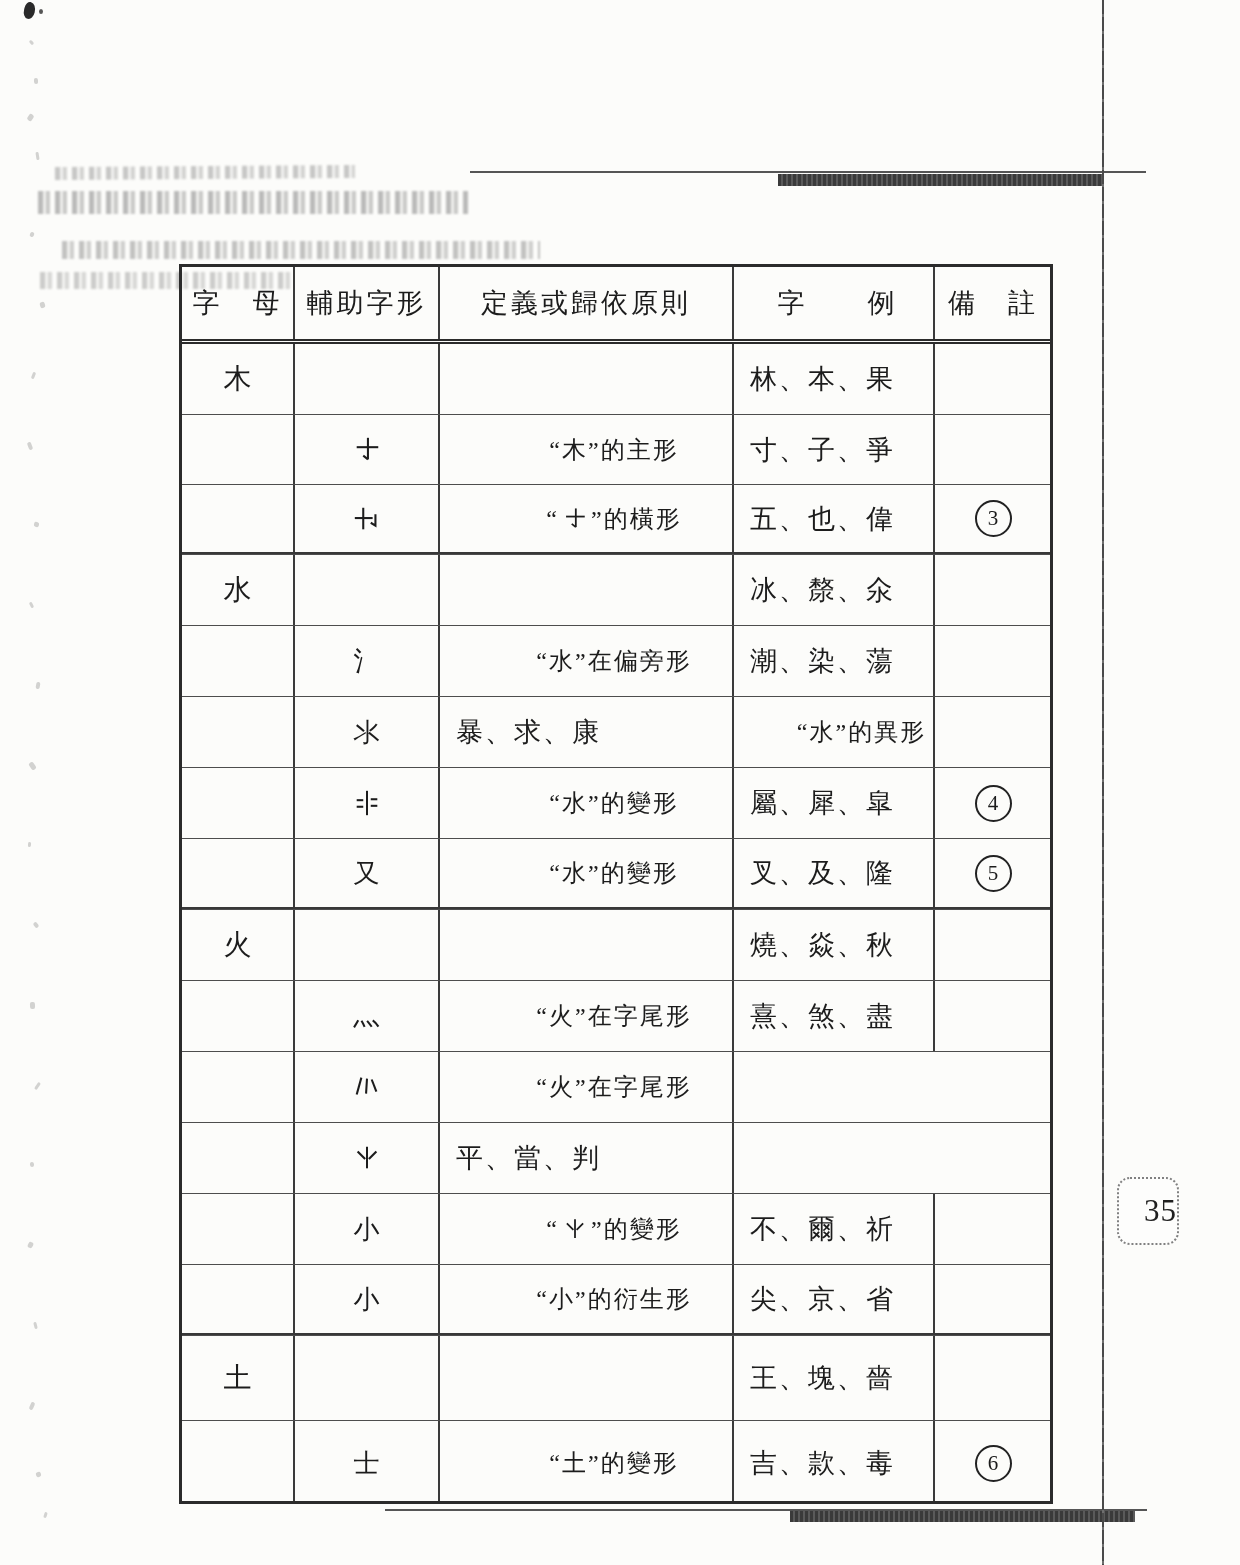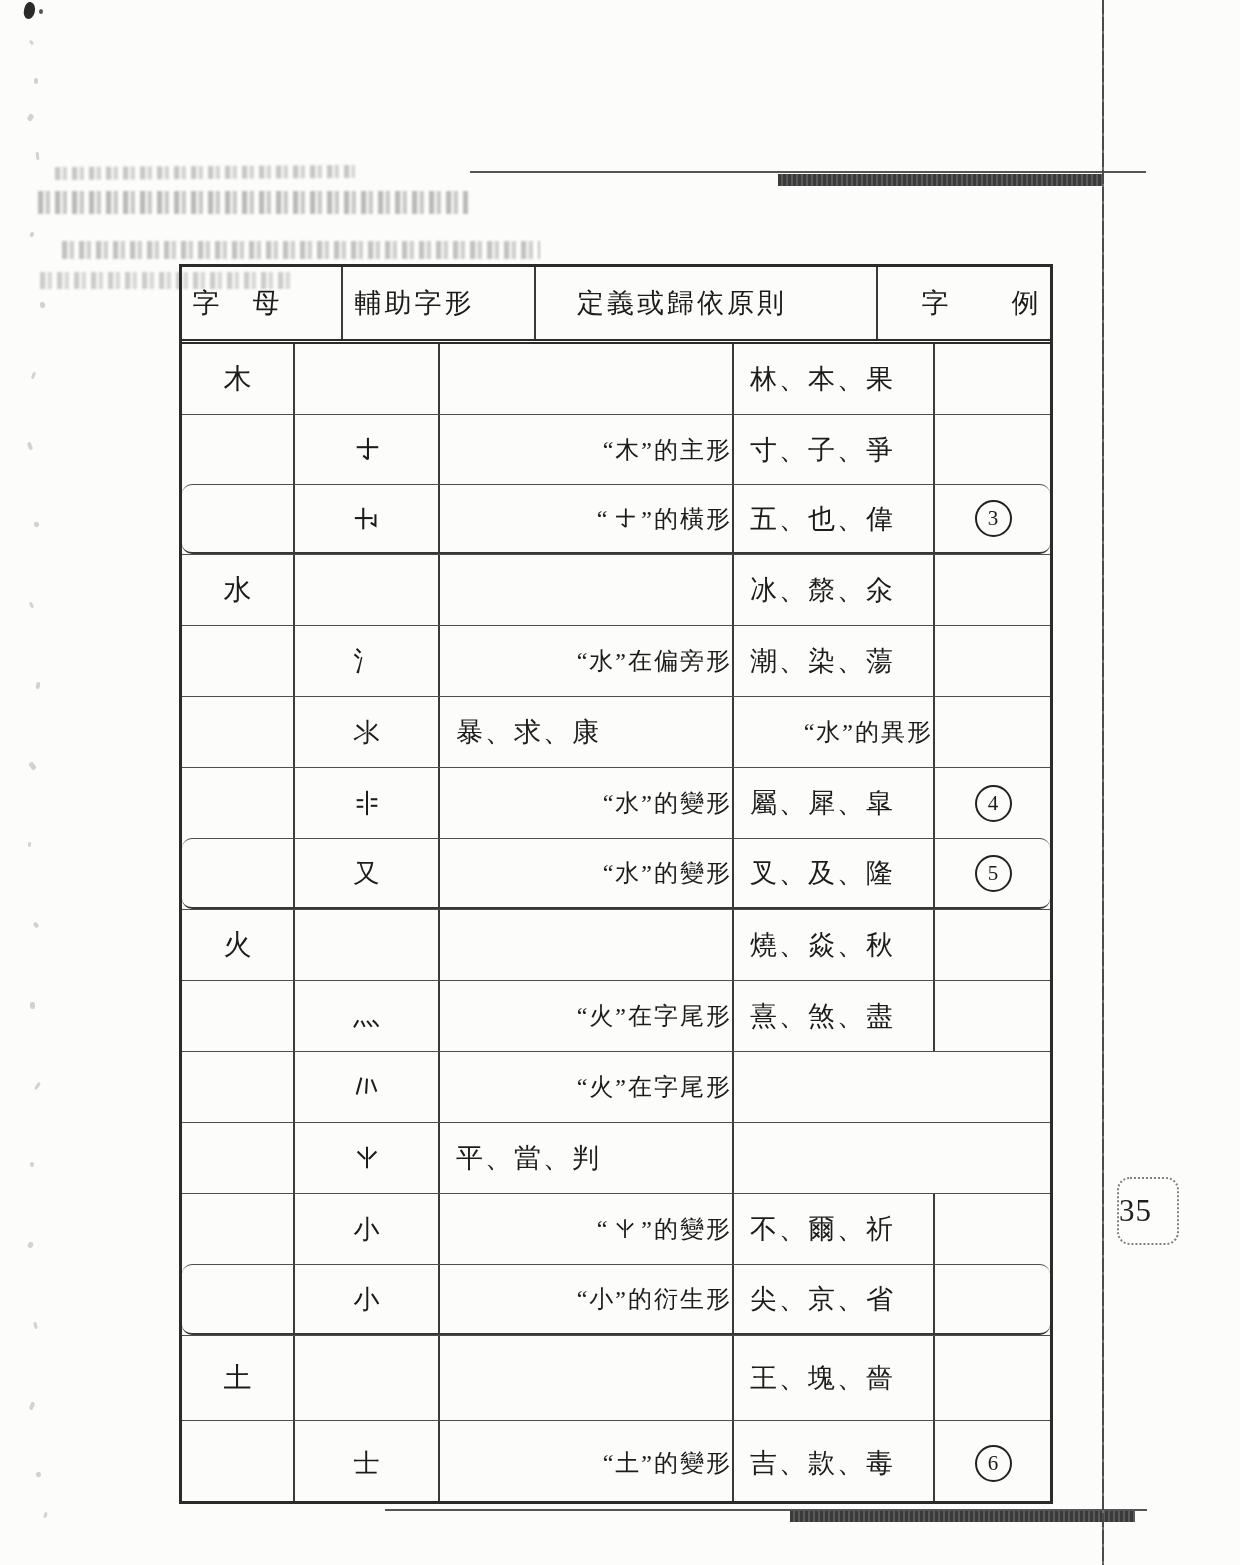--- a/index.html
+++ b/index.html
@@ -26,37 +26,37 @@
     background:repeating-linear-gradient(90deg,rgba(60,60,60,.55) 0 5px,rgba(60,60,60,.12) 5px 8px,rgba(60,60,60,.42) 8px 12px,transparent 12px 17px);
     filter:blur(1.3px);opacity:.5;}
   .ghost1{left:55px;top:166px;width:300px;height:13px;transform:rotate(-.4deg);}
   .ghost2{left:38px;top:191px;width:430px;height:23px;opacity:.62;}
   .ghost3{left:62px;top:241px;width:478px;height:18px;opacity:.55;}
   .ghost4{left:40px;top:272px;width:255px;height:17px;opacity:.45;}
   .speck{position:absolute;background:#7a7a7a;opacity:.32;border-radius:2px;}
   
   .pagenum-box{position:absolute;left:1117px;top:1177px;width:58px;height:64px;
     border:2px dotted #808080;border-radius:13px;background:#fdfdfc;
-    display:flex;align-items:center;justify-content:flex-start;}
+    display:flex;align-items:center;justify-content:flex-end;}
   .pagenum{font-size:31px;color:#1f1f1f;letter-spacing:1px;}
   
   .table{position:absolute;left:179px;top:264px;width:874px;height:1240px;
     box-sizing:border-box;border:3px solid #2b2b2b;background:transparent;overflow:hidden;}
   .thead,.trow{display:grid;grid-template-columns:111px 145px 294px 201px 118px;box-sizing:border-box;}
-  .thead{height:77px;border-bottom:5px double #2b2b2b;gap:48px;}
+  .thead{height:77px;border-bottom:5px double #2b2b2b;}
   .trow{height:70px;}
   .trow.mid{height:71px;}
   .trow.tall{height:85px;}
   .trow + .trow{border-top:1px solid #4d4d4d;}
-  .trow.sec-end{border-bottom:2px solid #383838;border-radius:10px;}
+  .trow.sec-end{border-bottom:2px solid #383838;}
   .cell{display:flex;align-items:center;box-sizing:border-box;overflow:hidden;}
   .cell + .cell{border-left:2px solid #3a3a3a;}
   .c-letter{justify-content:center;font-size:28px;}
   .c-aux{justify-content:center;font-size:26px;}
-  .c-def{justify-content:flex-end;padding-left:56px;font-size:24px;letter-spacing:2px;}
+  .c-def{justify-content:center;padding-left:56px;font-size:24px;letter-spacing:2px;}
   .c-ex{justify-content:flex-start;padding-left:16px;font-size:27px;letter-spacing:2px;}
   .c-rem{justify-content:center;}
   .th{font-size:27px;letter-spacing:3px;}
   .th.c-def{padding-left:0;justify-content:center;}
   .th.c-ex{padding-left:8px;justify-content:center;}
   .remark-circle{width:33px;height:33px;border:2px solid #222;border-radius:50%;
     display:flex;align-items:center;justify-content:center;font-size:21px;line-height:1;}
   .glyph-svg{display:block;}
   .def-glyph .glyph-svg{display:inline-block;vertical-align:-5px;margin:0 3px;}
 </style>

